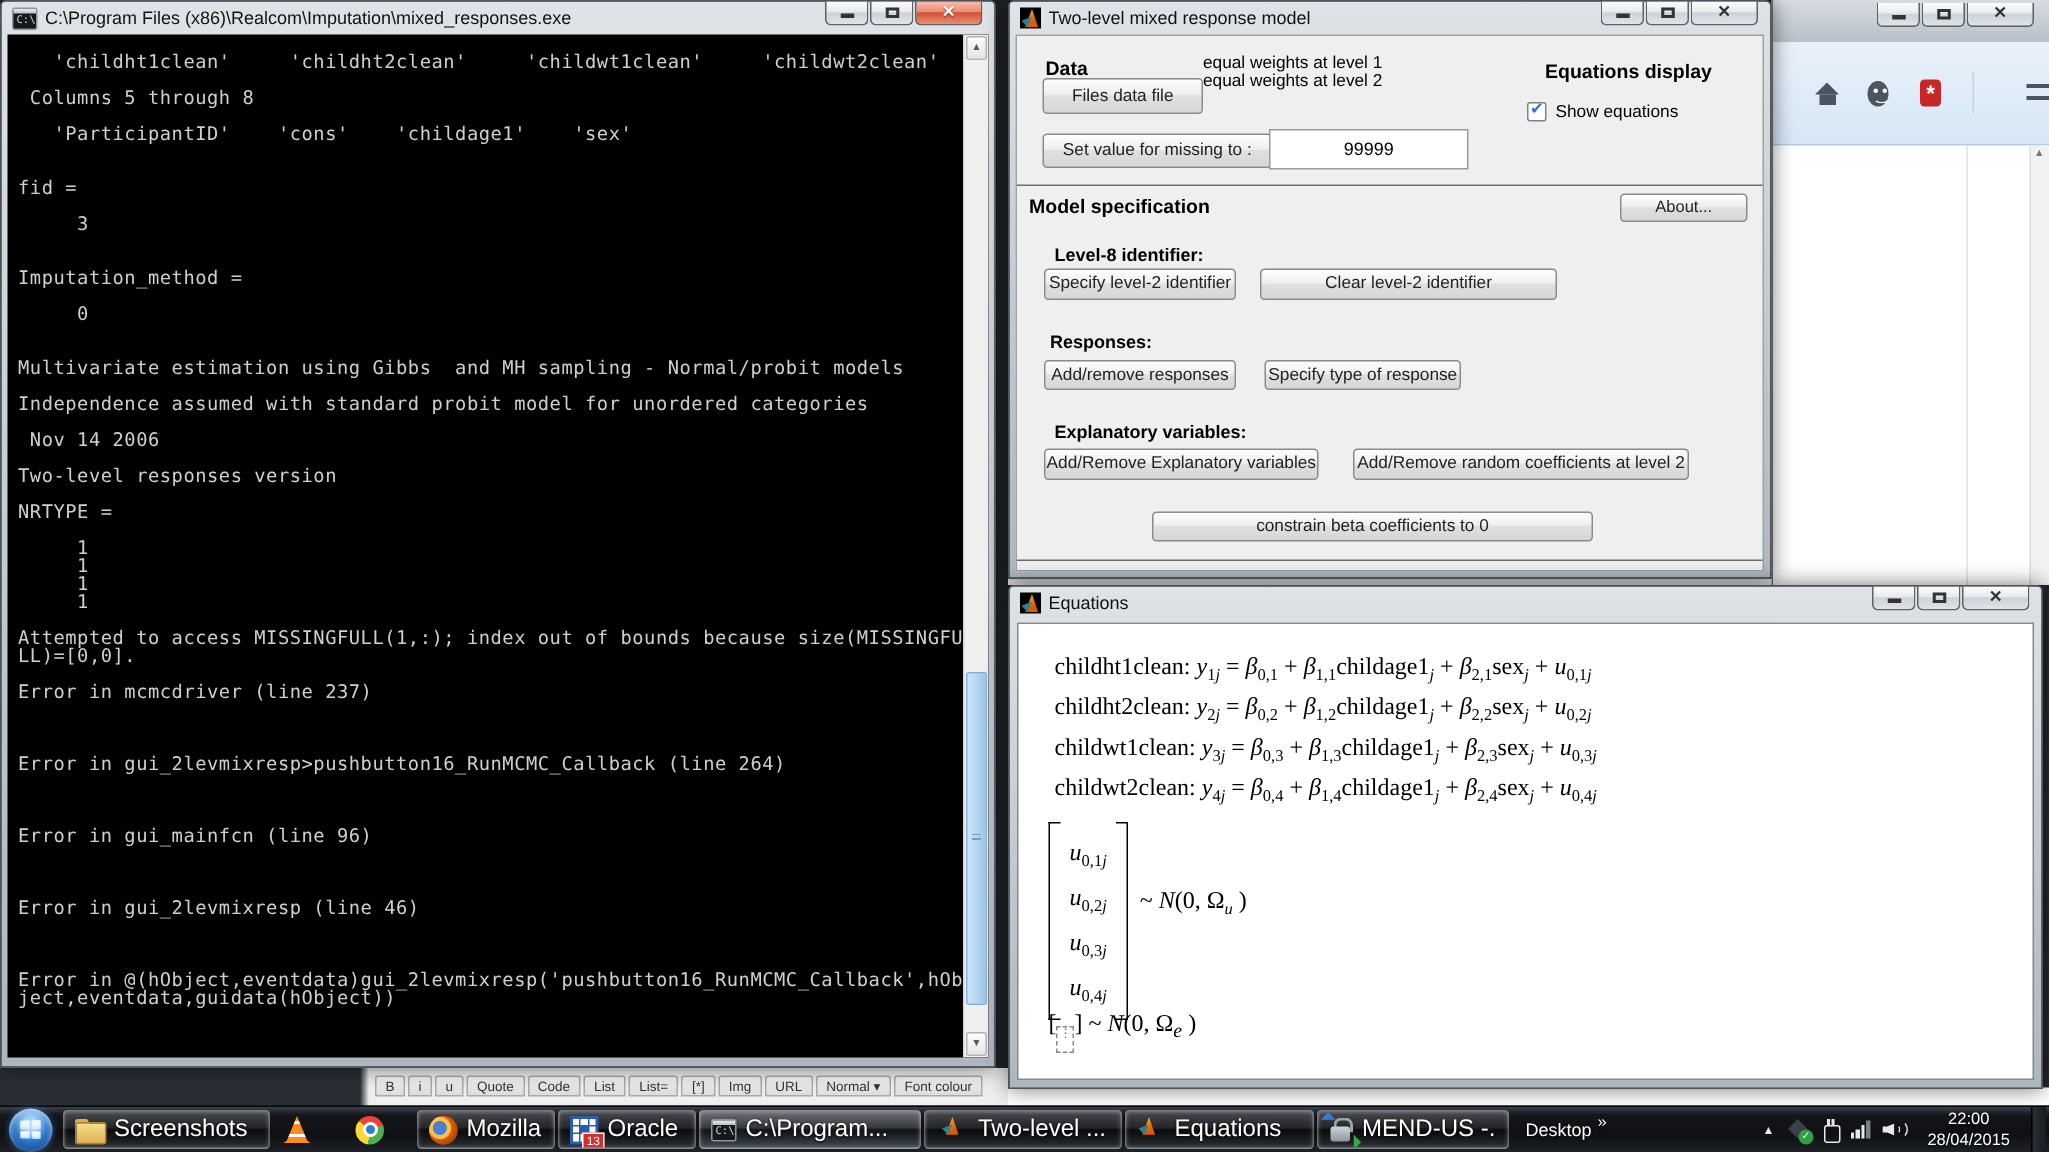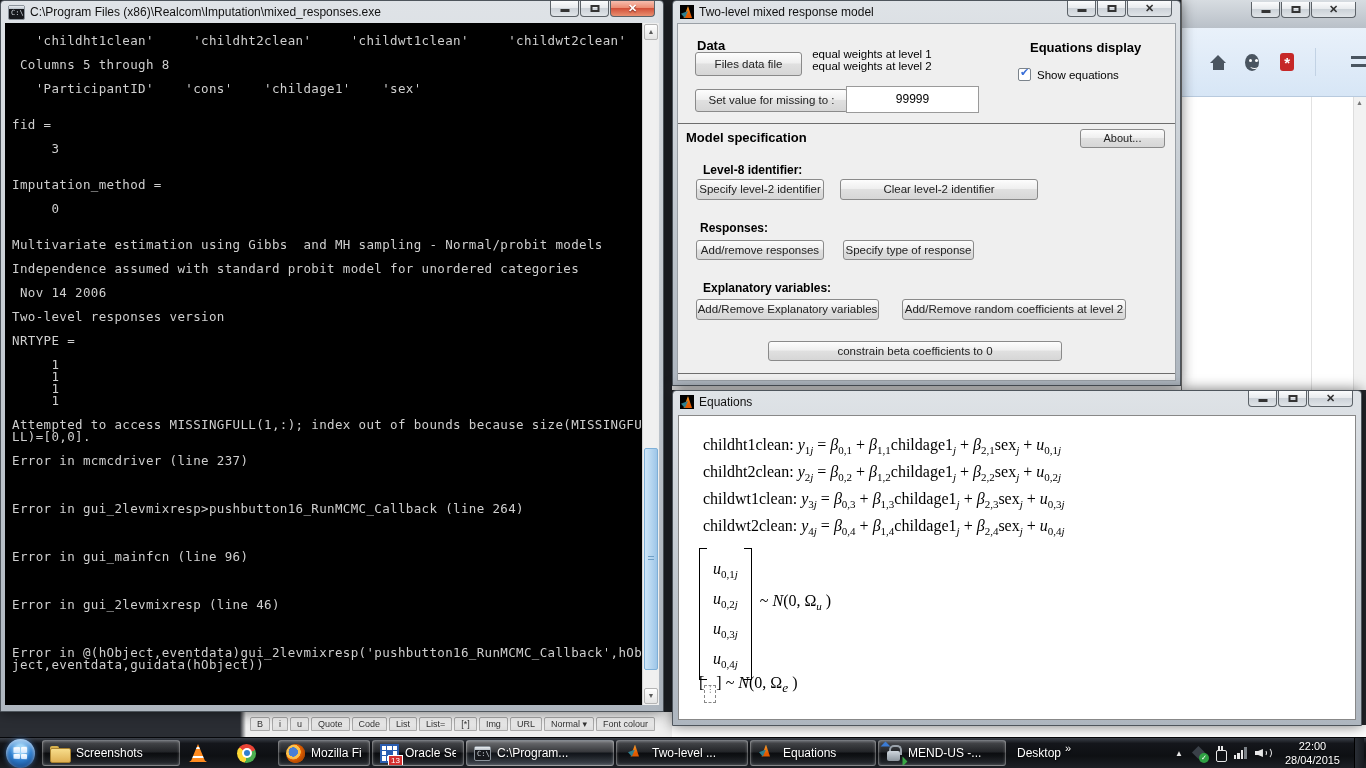--- a/index.html
+++ b/index.html
@@ -101,21 +101,21 @@
              background:linear-gradient(#3b4049,#14161b 18%,#0e1013 60%,#1d2026); border-top:1px solid #06070a; display:flex; align-items:center; }
   .orb { width:34px; height:30px; margin:0 3px 0 4px; position:relative; }
   .orb-ball { position:absolute; left:2px; top:1px; width:29px; height:29px; border-radius:50%;
               background:radial-gradient(circle at 50% 35%,#9fd4f7 0 18%,#2f7fd0 45%,#123a74 90%); box-shadow:inset 0 2px 4px rgba(255,255,255,.7),0 0 5px rgba(80,160,255,.5); }
   .orb-flag { position:absolute; left:9px; top:9px; width:14px; height:12px; display:grid; grid-template-columns:1fr 1fr; grid-template-rows:1fr 1fr; gap:1px; transform:perspective(40px) rotateY(-14deg); }
   .orb-flag span { background:linear-gradient(#fff,#cfe6ff); border-radius:1px; }
   .tbi { height:26px; margin:0 1px; display:flex; align-items:center; gap:6px; padding:0 7px; border-radius:3px; overflow:hidden; }
   .tbi.framed { border:1px solid rgba(255,255,255,.32);
                 background:linear-gradient(rgba(255,255,255,.22),rgba(255,255,255,.08) 46%,rgba(0,0,0,.25) 50%,rgba(120,130,140,.18)); box-shadow:inset 0 0 3px rgba(255,255,255,.25); }
   .tbi.bright { background:linear-gradient(rgba(255,255,255,.38),rgba(255,255,255,.16) 46%,rgba(20,30,40,.25) 50%,rgba(160,175,190,.30)); }
-  .tbi-label { color:#fff; font-size:12px; text-shadow:0 1px 2px #000; white-space:nowrap; overflow:hidden; }
+  .tbi-label { color:#fff; font-size:16px; text-shadow:0 1px 2px #000; white-space:nowrap; overflow:hidden; }
   .folder-ico { width:20px; height:15px; position:relative; flex:0 0 auto; }
   .folder-ico::before { content:""; position:absolute; left:0; top:0; width:9px; height:4px; background:#d8b24e; border-radius:2px 2px 0 0; }
   .folder-ico::after { content:""; position:absolute; left:0; top:2px; width:19px; height:13px; background:linear-gradient(#f7dd8b,#dfb054); border:1px solid #a8812f; border-radius:2px; }
   .vlc-ico { width:18px; height:18px; background:repeating-linear-gradient(#ff8a1e 0 3px,#fff 3px 5px,#ff8a1e 5px 9px); clip-path:polygon(50% 0,88% 92%,100% 100%,0 100%,12% 92%); }
   .chrome-ico { width:19px; height:19px; border-radius:50%; background:conic-gradient(from -50deg,#ea4335 0 33%,#4caf50 33% 66%,#fdd835 66% 100%); position:relative; }
   .chrome-ico::before { content:""; position:absolute; left:4.5px; top:4.5px; width:10px; height:10px; background:#fff; border-radius:50%; }
   .chrome-ico::after { content:""; position:absolute; left:6.5px; top:6.5px; width:6px; height:6px; background:#2f7fd0; border-radius:50%; }
   .firefox-ico { width:19px; height:19px; border-radius:50%; background:radial-gradient(circle at 38% 42%,#4a7fd4 0 28%,#ffc24a 30% 45%,#e66000 48% 100%); box-shadow:inset -2px -2px 3px #b34a00; flex:0 0 auto; }
   .oracle-ico { width:19px; height:19px; background:#2a5db0; position:relative; flex:0 0 auto; }
   .oracle-ico .grid { position:absolute; left:2px; top:2px; width:15px; height:15px; display:grid; grid-template-columns:1fr 1fr 1fr; grid-template-rows:1fr 1fr 1fr; gap:1px; }
@@ -292,21 +292,21 @@
     <div class="capbtn">
         <span class="glyph-max"></span>
       </div>
     <div class="capbtn close">
         <span class="glyph-x">✕</span>
       </div>
   </div>
   <div class="mat-client">
     <div class="mat-h1" style="left:19px; top:14px;">Data</div>
     <div class="mbtn" style="left:17px; top:28px; width:107px; height:24px; line-height:22px;">Files data file</div>
-    <div class="mtext" style="left:104px; top:12px; width:180px; text-align:center;margin-top:12px;">
+    <div class="mtext" style="left:124px; top:12px; width:180px; ">
       <div>equal weights at level 1</div>
       <div>equal weights at level 2</div>
     </div>
     <div class="mat-h1" style="left:352px; top:16px;">Equations display</div>
     <div class="cbx" style="left:340px; top:44px;"></div>
     <div class="mtext" style="left:359px; top:45px;">Show equations</div>
     <div class="mbtn" style="left:17px; top:65px; width:153px; height:23px; line-height:21px;">Set value for missing to :</div>
     <div class="mat-input" style="left:168px; top:62px; width:133px; height:27px;">99999</div>
 
     <div class="sep" style="top:99px;"></div>

